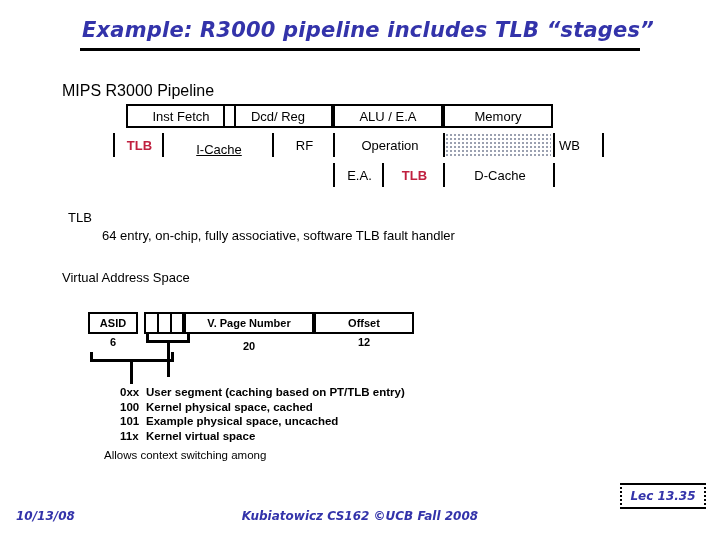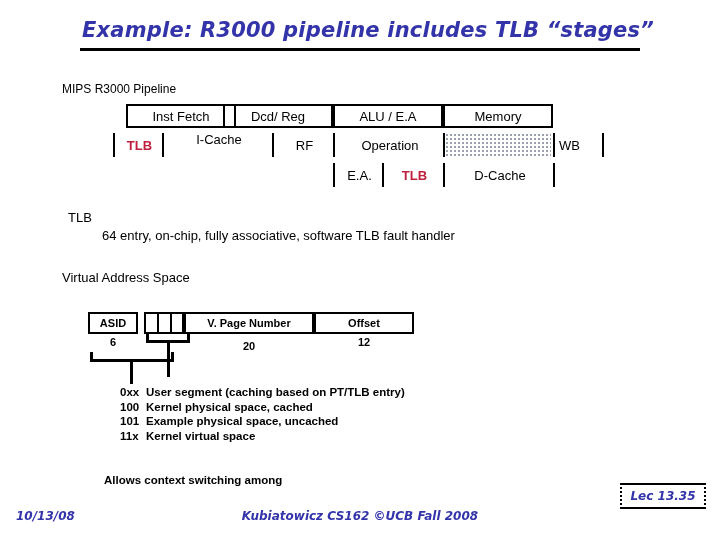--- a/index.html
+++ b/index.html
@@ -44,21 +44,21 @@
     width: 560px;
     height: 3px;
     background: #000000;
   }
 
   
   #pipeline-label {
     position: absolute;
     left: 62px;
     top: 82px;
-    font-size: 12px;
+    font-size: 16px;
     color: #000;
     white-space: nowrap;
   }
 
   .pipe-head {
     position: absolute;
     top: 104px;
     height: 24px;
     border: 2px solid #000;
     box-sizing: border-box;
@@ -178,23 +178,23 @@
     line-height: 14.5px;
     white-space: nowrap;
   }
   #segment-table div { white-space: nowrap; }
   .seg-code { display: inline-block; width: 26px; }
 
   
   #context-note {
     position: absolute;
     left: 104px;
-    top: 473px;
+    top: 448px;
     font-size: 11.5px;
-    font-weight: bold;
+    font-weight: normal;
     color: #000;
     line-height: 14.5px;
     white-space: nowrap;
   }
 
   
   .footer-text {
     position: absolute;
     top: 509px;
     font-family: "DejaVu Sans", sans-serif;
@@ -249,21 +249,21 @@
   <div class="tick" style="left:162px; top:133px; height:24px;"></div>
   <div class="tick" style="left:272px; top:133px; height:24px;"></div>
   <div class="tick" style="left:333px; top:133px; height:24px;"></div>
   <div class="tick" style="left:443px; top:133px; height:24px;"></div>
   <div class="tick" style="left:553px; top:133px; height:24px;"></div>
   <div class="tick" style="left:602px; top:133px; height:24px;"></div>
 
   <div id="mem-hatch" style="left:446px; top:134px; width:105px; height:22px;"></div>
 
   <div class="pipe-cell tlb" style="left:117px; top:134px; width:45px;">TLB</div>
-  <div class="pipe-cell" style="left:166px; top:128px; width:106px;">I-Cache</div>
+  <div class="pipe-cell" style="left:166px; top:138px; width:106px;text-decoration:underline;">I-Cache</div>
   <div class="pipe-cell" style="left:276px; top:134px; width:57px;">RF</div>
   <div class="pipe-cell" style="left:337px; top:134px; width:106px;">Operation</div>
   <div class="pipe-cell" style="left:559px; top:134px; width:40px; justify-content:flex-start;">WB</div>
 
   <div class="tick" style="left:333px; top:163px; height:24px;"></div>
   <div class="tick" style="left:382px; top:163px; height:24px;"></div>
   <div class="tick" style="left:443px; top:163px; height:24px;"></div>
   <div class="tick" style="left:553px; top:163px; height:24px;"></div>
 
   <div class="pipe-cell" style="left:337px; top:164px; width:45px;">E.A.</div>

